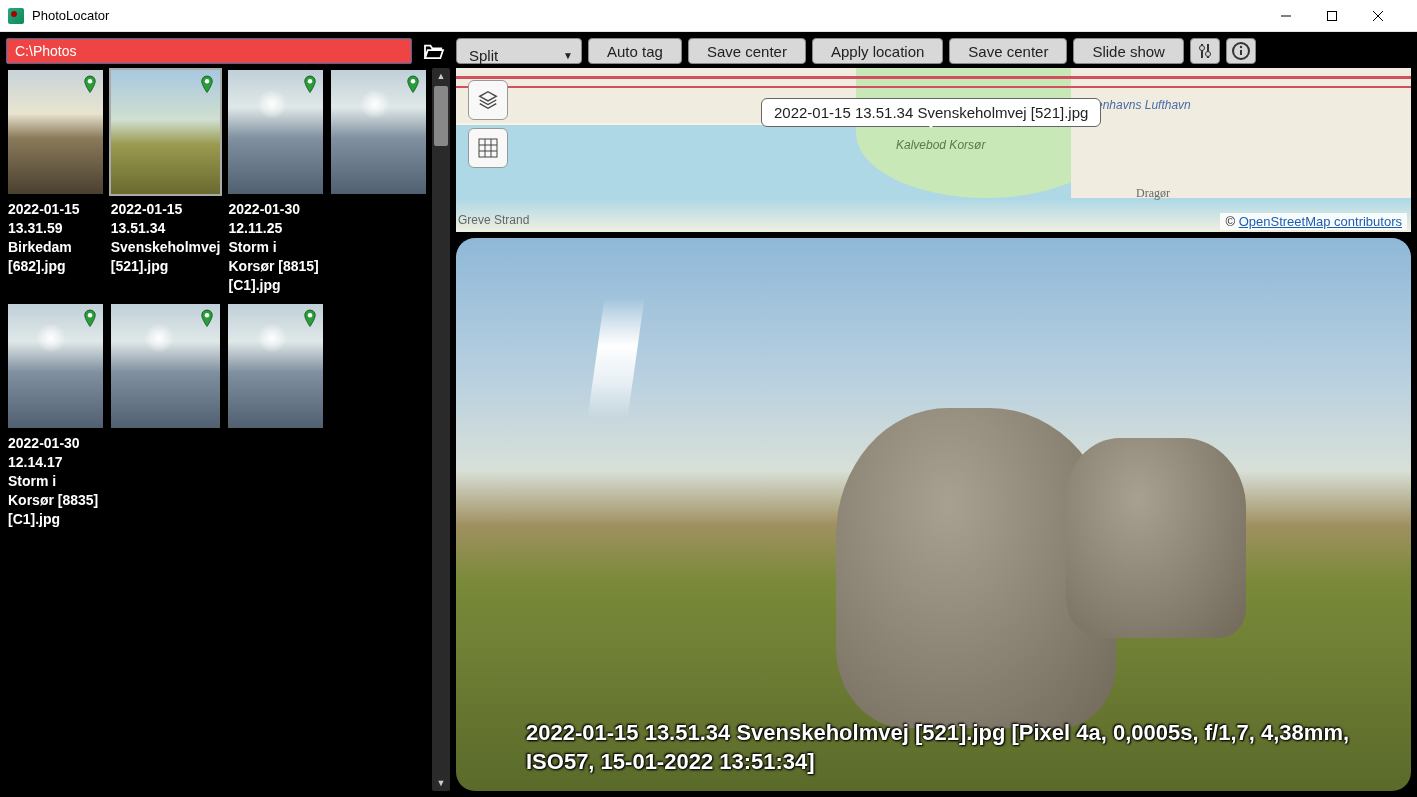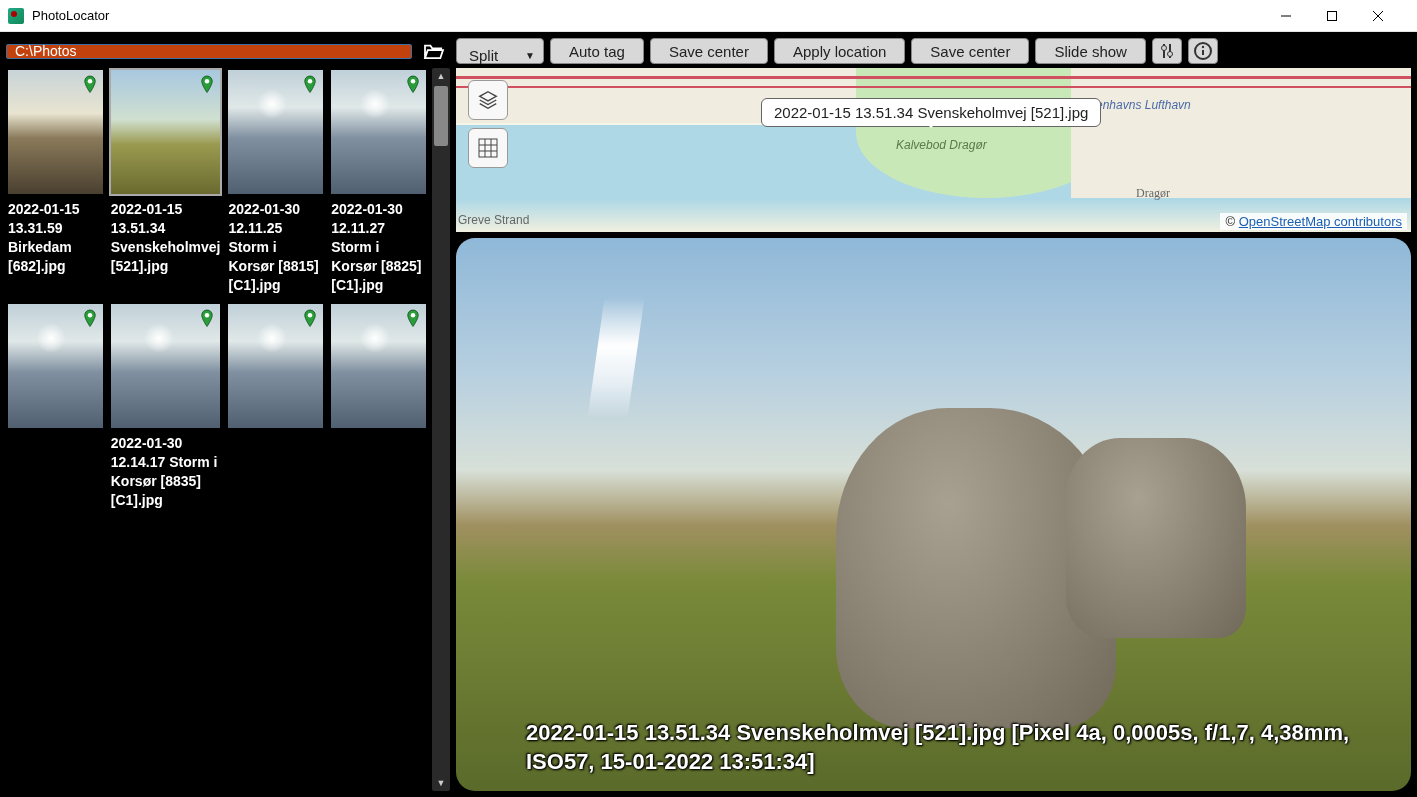--- a/index.html
+++ b/index.html
@@ -15,21 +15,21 @@
 
 
 .app-body { background: #000; height: calc(797px - 32px); display: flex; flex-direction: column; padding: 6px; gap: 4px; }
 
 
 .content-row { display: flex; flex: 1; gap: 6px; min-height: 0; }
 
 
 .left-panel { width: 444px; display: flex; flex-direction: column; gap: 4px; }
 .path-row { display: flex; gap: 6px; align-items: center; }
-.path-input { flex: 1; background: #c2410c; border: 1px solid #3a6ea5; color: #fff; padding: 4px 8px; height: 15px; border-radius: 2px; font-size: 14px; }
+.path-input { flex: 1; background: #ef4444; border: 1px solid #3a6ea5; color: #fff; padding: 4px 8px; height: 26px; border-radius: 2px; font-size: 14px; }
 .folder-btn { width: 32px; height: 26px; display:flex; align-items:center; justify-content:center; cursor:pointer; }
 .folder-btn svg { width: 22px; height: 18px; stroke: #fff; fill: none; stroke-width: 2; }
 
 .thumb-scroll { flex: 1; display: flex; gap: 4px; min-height: 0; }
 .thumb-grid { flex: 1; display: grid; grid-template-columns: 1fr 1fr 1fr 1fr; gap: 4px; overflow: hidden; align-content: start; }
 .scrollbar { width: 18px; background: #2a2a2a; position: relative; border-radius:2px; }
 .scrollbar-thumb { position: absolute; top: 2px; left: 2px; right: 2px; height: 60px; background: #888; border-radius: 2px; }
 .scroll-arrow { position:absolute; left:0; right:0; height:16px; display:flex; align-items:center; justify-content:center; color:#ccc; font-size:9px; }
 .scroll-arrow.up { top:0; }
 .scroll-arrow.down { bottom:0; }
@@ -45,21 +45,21 @@
 .sky1 { background: linear-gradient(to bottom, #c8d4d8 0%, #e8e4d0 35%, #8a7a5a 55%, #4a4030 100%); }
 .sky2 { background: linear-gradient(to bottom, #a8c8e0 0%, #d0e0d0 40%, #9a9a50 60%, #6a6a30 100%); }
 .storm { background: linear-gradient(to bottom, #c0d0d8 0%, #e0e8e8 30%, #8090a0 55%, #506070 100%); position:relative; }
 .storm::after { content:""; position:absolute; top:15%; left:30%; width:30px; height:30px; background:radial-gradient(circle,#fff,#fff0 70%); border-radius:50%; }
 
 
 .right-panel { flex: 1; display: flex; flex-direction: column; gap: 4px; min-width: 0; }
 
 .toolbar { display: flex; gap: 6px; align-items: center; }
 .toolbar-btn { background: #d8d8d8; border: 1px solid #888; border-radius: 4px; height: 26px; display: flex; align-items: center; justify-content: center; padding: 0 18px; cursor: pointer; font-size: 15px; color:#222; }
-.toolbar-btn.dropdown { width: 88px; justify-content: space-between; padding: 8px 8px 0 12px; }
+.toolbar-btn.dropdown { width: 126px; justify-content: space-between; padding: 8px 8px 0 12px; }
 .toolbar-btn.iconbtn { width: 30px; padding: 0; }
 .toolbar-btn .caret { font-size: 10px; }
 
 
 .map-area { height: 166px; position: relative; background: linear-gradient(to bottom, #f5f5e8 0%, #f5f5e8 35%, #aed8e6 35%, #aed8e6 80%, #f0f0e0 100%); overflow: hidden; border-bottom:2px solid #000; }
 .map-land-top { position:absolute; top:0; left:0; right:0; height:55px; background:#f0ede0; }
 .map-green { position:absolute; top:0; left:400px; width:260px; height:130px; background:#c8e8b8; border-radius:0 0 50% 50%; }
 .map-land-r { position:absolute; top:0; right:0; width:340px; height:130px; background:#f0ede0; }
 .map-road { position:absolute; top:8px; left:0; right:0; height:12px; border-top:3px solid #d05060; border-bottom:2px solid #d05060; }
 .map-controls { position: absolute; top: 12px; left: 12px; display: flex; flex-direction: column; gap: 8px; }
@@ -151,30 +151,20 @@
               <div class="thumb-label">2022-01-30 12.11.25 Storm i Korsør [8815] [C1].jpg</div>
             </div>
             <div class="thumb-item">
               <div class="thumb-img">
                 <div class="imgholder storm"></div>
                 <svg viewBox="0 0 24 28" class="pin-icon">
                   <path d="M12 2 C16 2 19 5 19 9 C19 14 12 24 12 24 C12 24 5 14 5 9 C5 5 8 2 12 2 Z" fill="#2a9d3a" stroke="#0a4a1a" stroke-width="1"></path>
                   <circle cx="12" cy="9" r="3" fill="#fff"></circle>
                 </svg>
               </div>
-              <div class="thumb-label">2022-01-30 12.11.27 Storm i Korsør [8825] [C1].jpg</div>
-            </div>
-            <div class="thumb-item">
-              <div class="thumb-img">
-                <div class="imgholder storm"></div>
-                <svg viewBox="0 0 24 28" class="pin-icon">
-                  <path d="M12 2 C16 2 19 5 19 9 C19 14 12 24 12 24 C12 24 5 14 5 9 C5 5 8 2 12 2 Z" fill="#2a9d3a" stroke="#0a4a1a" stroke-width="1"></path>
-                  <circle cx="12" cy="9" r="3" fill="#fff"></circle>
-                </svg>
-              </div>
             </div>
             <div class="thumb-item">
               <div class="thumb-img">
                 <div class="imgholder storm"></div>
                 <svg viewBox="0 0 24 28" class="pin-icon">
                   <path d="M12 2 C16 2 19 5 19 9 C19 14 12 24 12 24 C12 24 5 14 5 9 C5 5 8 2 12 2 Z" fill="#2a9d3a" stroke="#0a4a1a" stroke-width="1"></path>
                   <circle cx="12" cy="9" r="3" fill="#fff"></circle>
                 </svg>
               </div>
               <div class="thumb-label">2022-01-30 12.14.17 Storm i Korsør [8835] [C1].jpg</div>
@@ -232,21 +222,21 @@
               <line x1="9" y1="8" x2="9" y2="13" stroke="#333" stroke-width="2"></line>
             </svg>
         </div>
       </div>
 
       <div class="map-area">
         <div class="map-land-top"></div>
         <div class="map-green"></div>
         <div class="map-land-r"></div>
         <div class="map-road"></div>
-        <div class="map-label" style="top:70px; left:440px; font-style:italic; color:#5a7a4a">Kalvebod Dragør</div>
+        <div class="map-label" style="top:70px; left:440px; font-style:italic; color:#5a7a4a">Kalvebod Korsør</div>
         <div class="map-label" style="top:118px; left:680px;font-family:Liberation Serif, serif;">Dragør</div>
         <div class="map-label" style="top:30px; left:618px; color:#4a6aa8; font-style:italic">Københavns Lufthavn</div>
         <div class="map-label" style="top:145px; left:2px;">Greve Strand</div>
         <div class="map-controls">
           <div class="map-ctrl-btn">
             <svg width="22" height="22" viewBox="0 0 24 24">
                 <path d="M12 3 L21 8 L12 13 L3 8 Z M3 12 L12 17 L21 12 M3 16 L12 21 L21 16" fill="none" stroke="#444" stroke-width="1.5"></path>
               </svg>
           </div>
           <div class="map-ctrl-btn">

